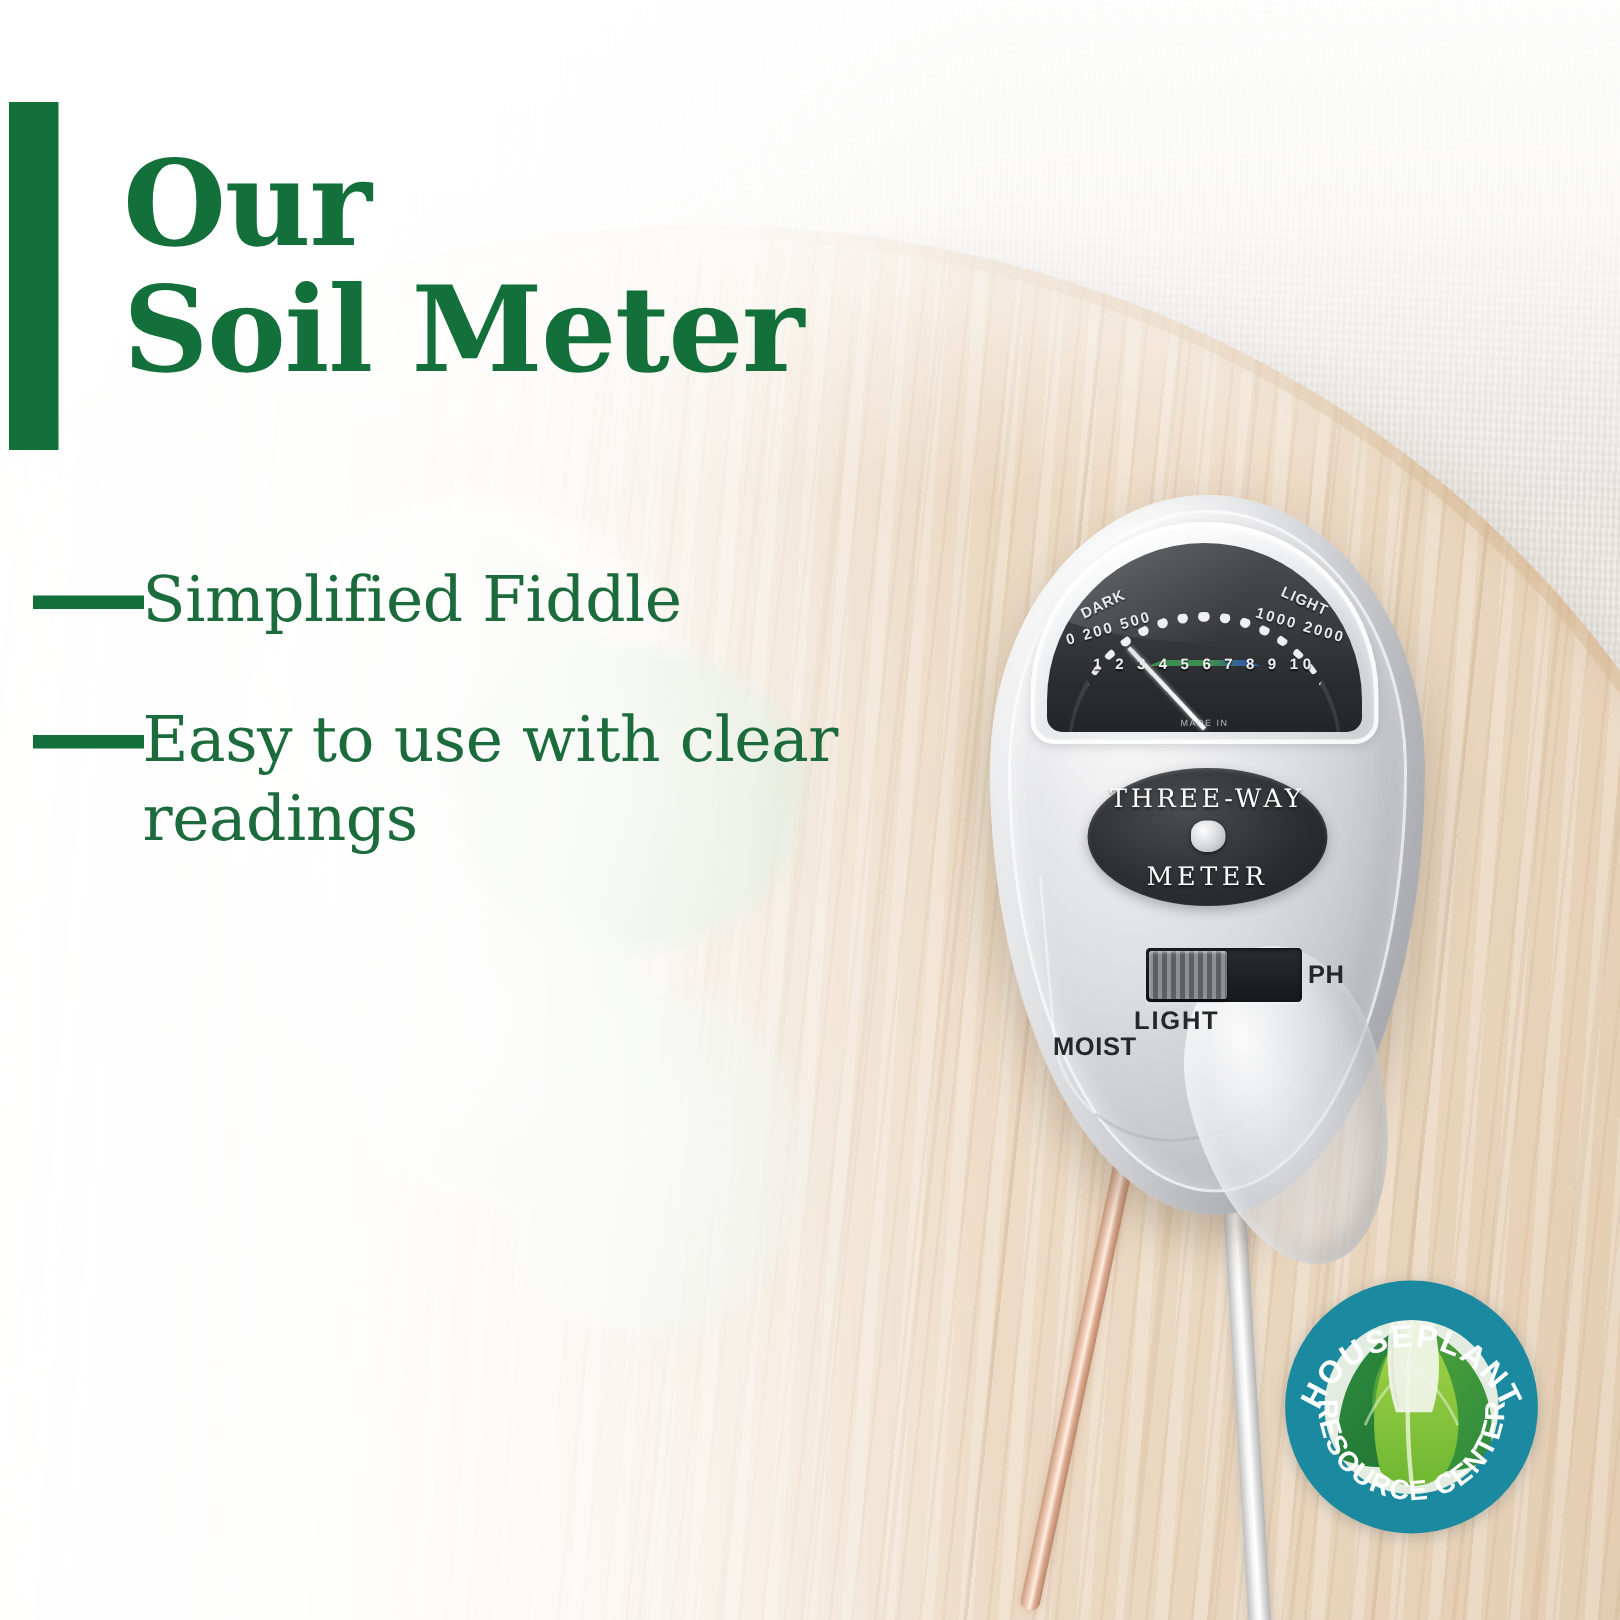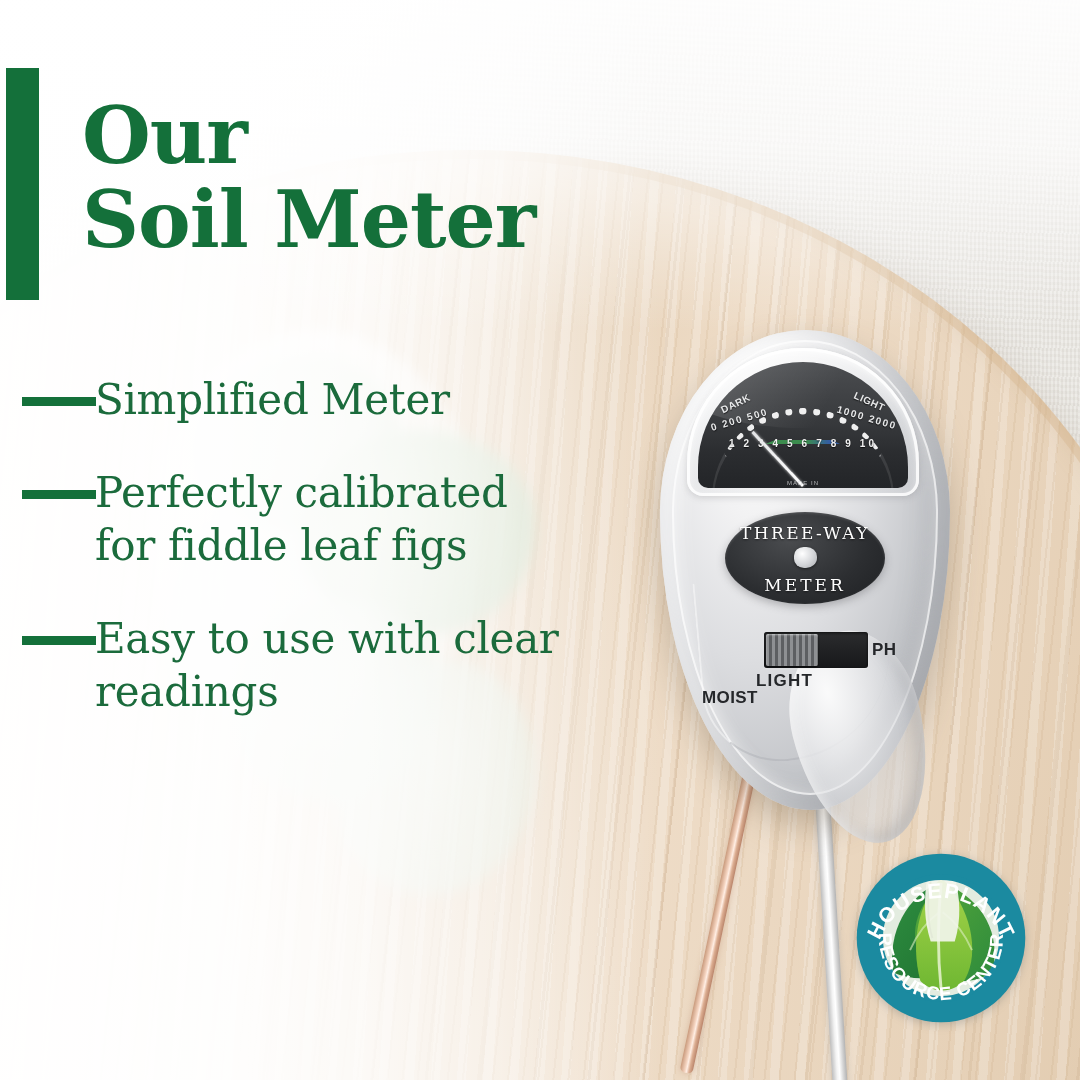--- a/index.html
+++ b/index.html
@@ -419,25 +419,21 @@
   <div class="accent-bar"></div>
 
   <div class="headline">
     <span class="hl-line">Our</span>
     <span class="hl-line">Soil Meter</span>
   </div>
 
   <div class="bullets">
     <div class="bullet">
       <span class="dash"></span>
-      <span class="btext">Simplified Meter</span>
-    </div>
-    <div class="bullet">
-      <span class="dash"></span>
-      <span class="btext">Perfectly calibrated<br>for fiddle leaf figs</span>
+      <span class="btext">Simplified Fiddle</span>
     </div>
     <div class="bullet">
       <span class="dash"></span>
       <span class="btext">Easy to use with clear<br>readings</span>
     </div>
   </div>
 
   <div class="logo">
     <svg viewBox="0 0 200 200" xmlns="http://www.w3.org/2000/svg">
       <defs>

